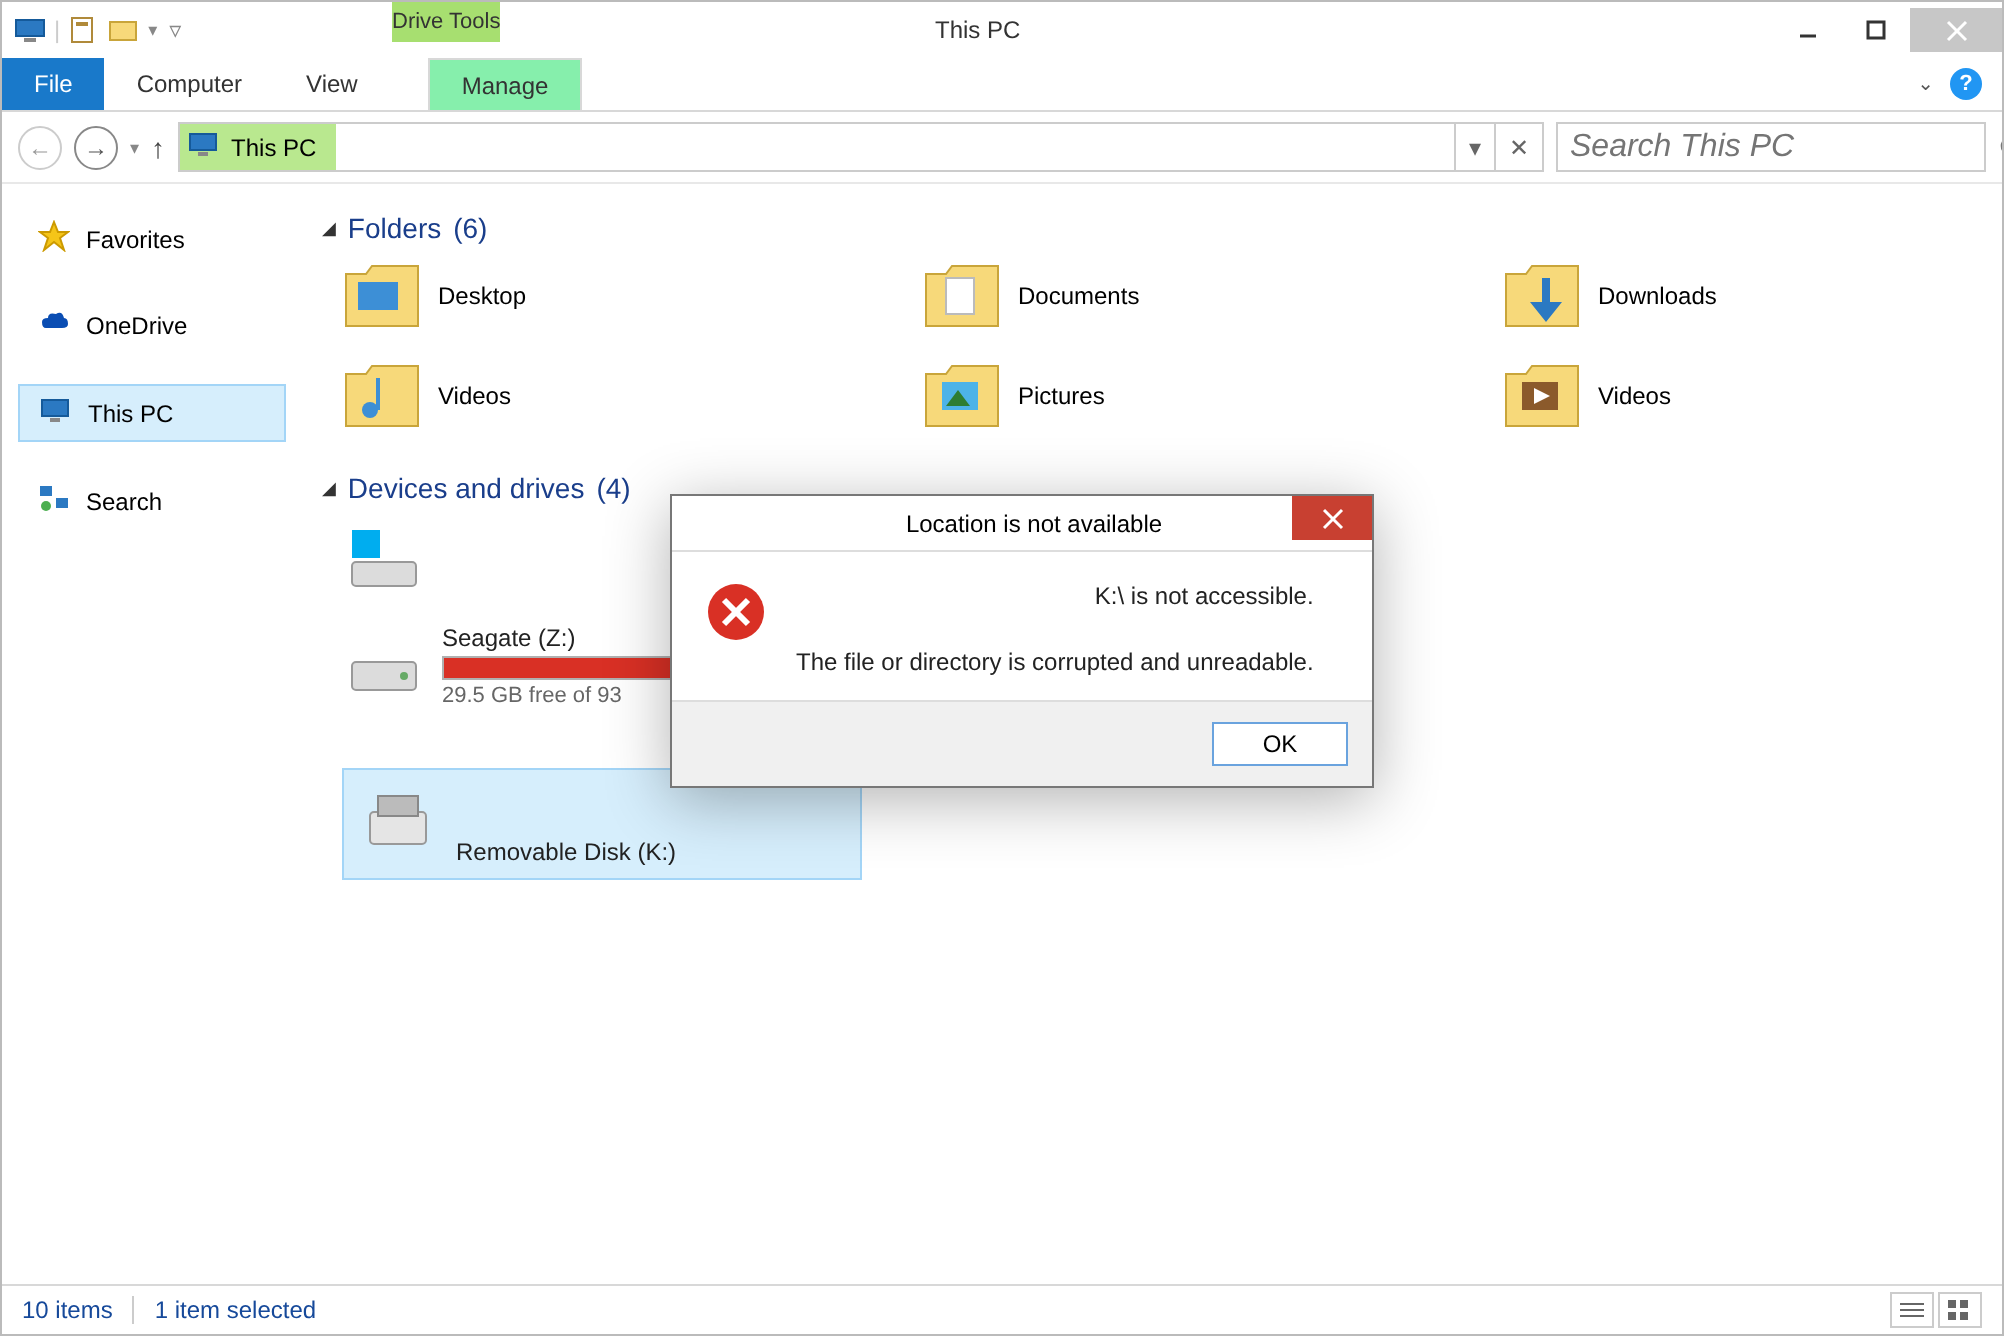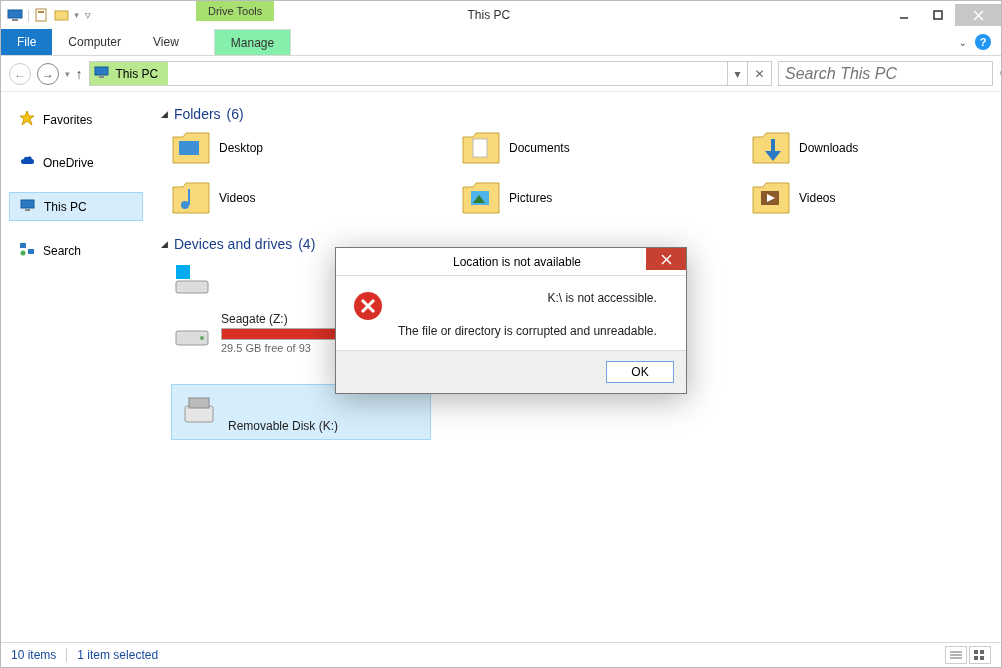--- a/index.html
+++ b/index.html
@@ -5,21 +5,21 @@
   * { box-sizing: border-box; margin: 0; padding: 0; font-family: "Segoe UI", Tahoma, sans-serif; }
   body { width: 1002px; height: 668px; background: #fff; overflow: hidden; position: relative; border: 1px solid #bbb; font-size: 12px; }
   
   .titlebar { height: 28px; background: #fff; display: flex; align-items: center; }
   .titlebar .qat { display: flex; align-items: center; padding-left: 6px; gap: 4px; }
   .titlebar .qat svg { display: block; }
   .titlebar .title { flex: 1; text-align: center; font-size: 12px; color: #333; }
   .winbtns { display: flex; }
   .winbtn { width: 34px; height: 22px; display: flex; align-items: center; justify-content: center; color:#444;}
   .winbtn.close { background:#c7c7c7; color:#fff; width:46px;}
-  .drive-tools-tab { position: absolute; left: 195px; top: 0; background: #a7df70; padding: 4px 12px; font-size: 11px; color:#333; }
+  .drive-tools-tab { position: absolute; left: 195px; top: 0; background: #a7df70; padding: 4px 0; font-size: 11px; color:#333; }
   
   .ribtabs { height: 27px; display: flex; align-items: stretch; border-bottom: 1px solid #d8d8d8;}
   .ribtab { padding: 0 16px; display: flex; align-items: center; font-size: 12px; color:#333;}
   .ribtab.file { background:#1979ca; color:#fff;}
   .ribtab.manage { border:1px solid #d8d8d8; border-bottom:none; background:#86efac; margin-left:19px;}
   .ribtabs .spacer { flex:1; }
   .rib-right { display:flex; align-items:center; padding-right:10px; gap:8px; color:#555;}
   .rib-right .help { width:16px;height:16px;border-radius:50%;background:#2196f3;color:#fff;display:flex;align-items:center;justify-content:center;font-size:11px;font-weight:bold;}
   
   .navrow { height: 36px; display:flex; align-items:center; padding:4px 8px; gap:6px; border-bottom:1px solid #e8e8e8;}

